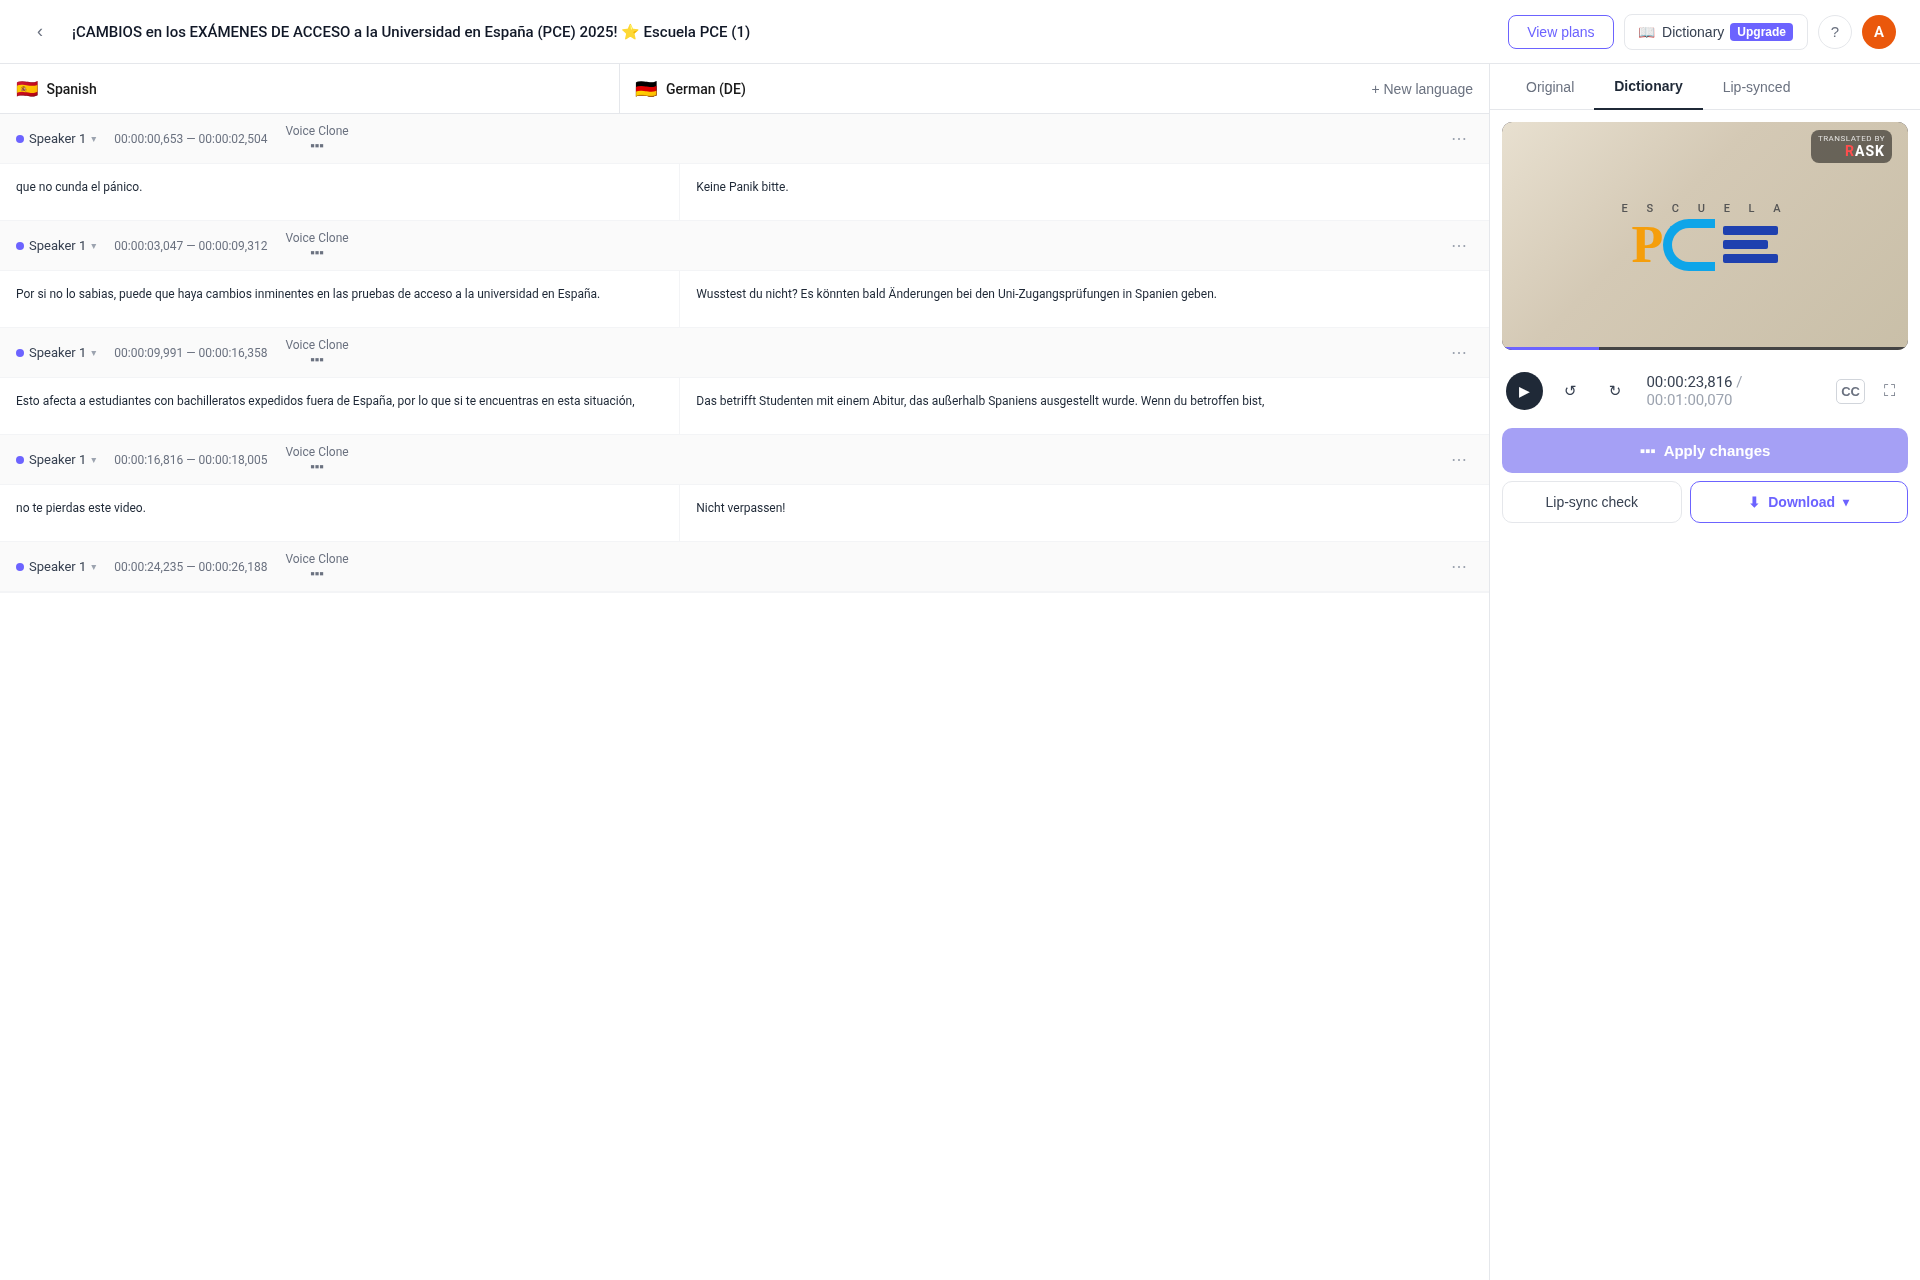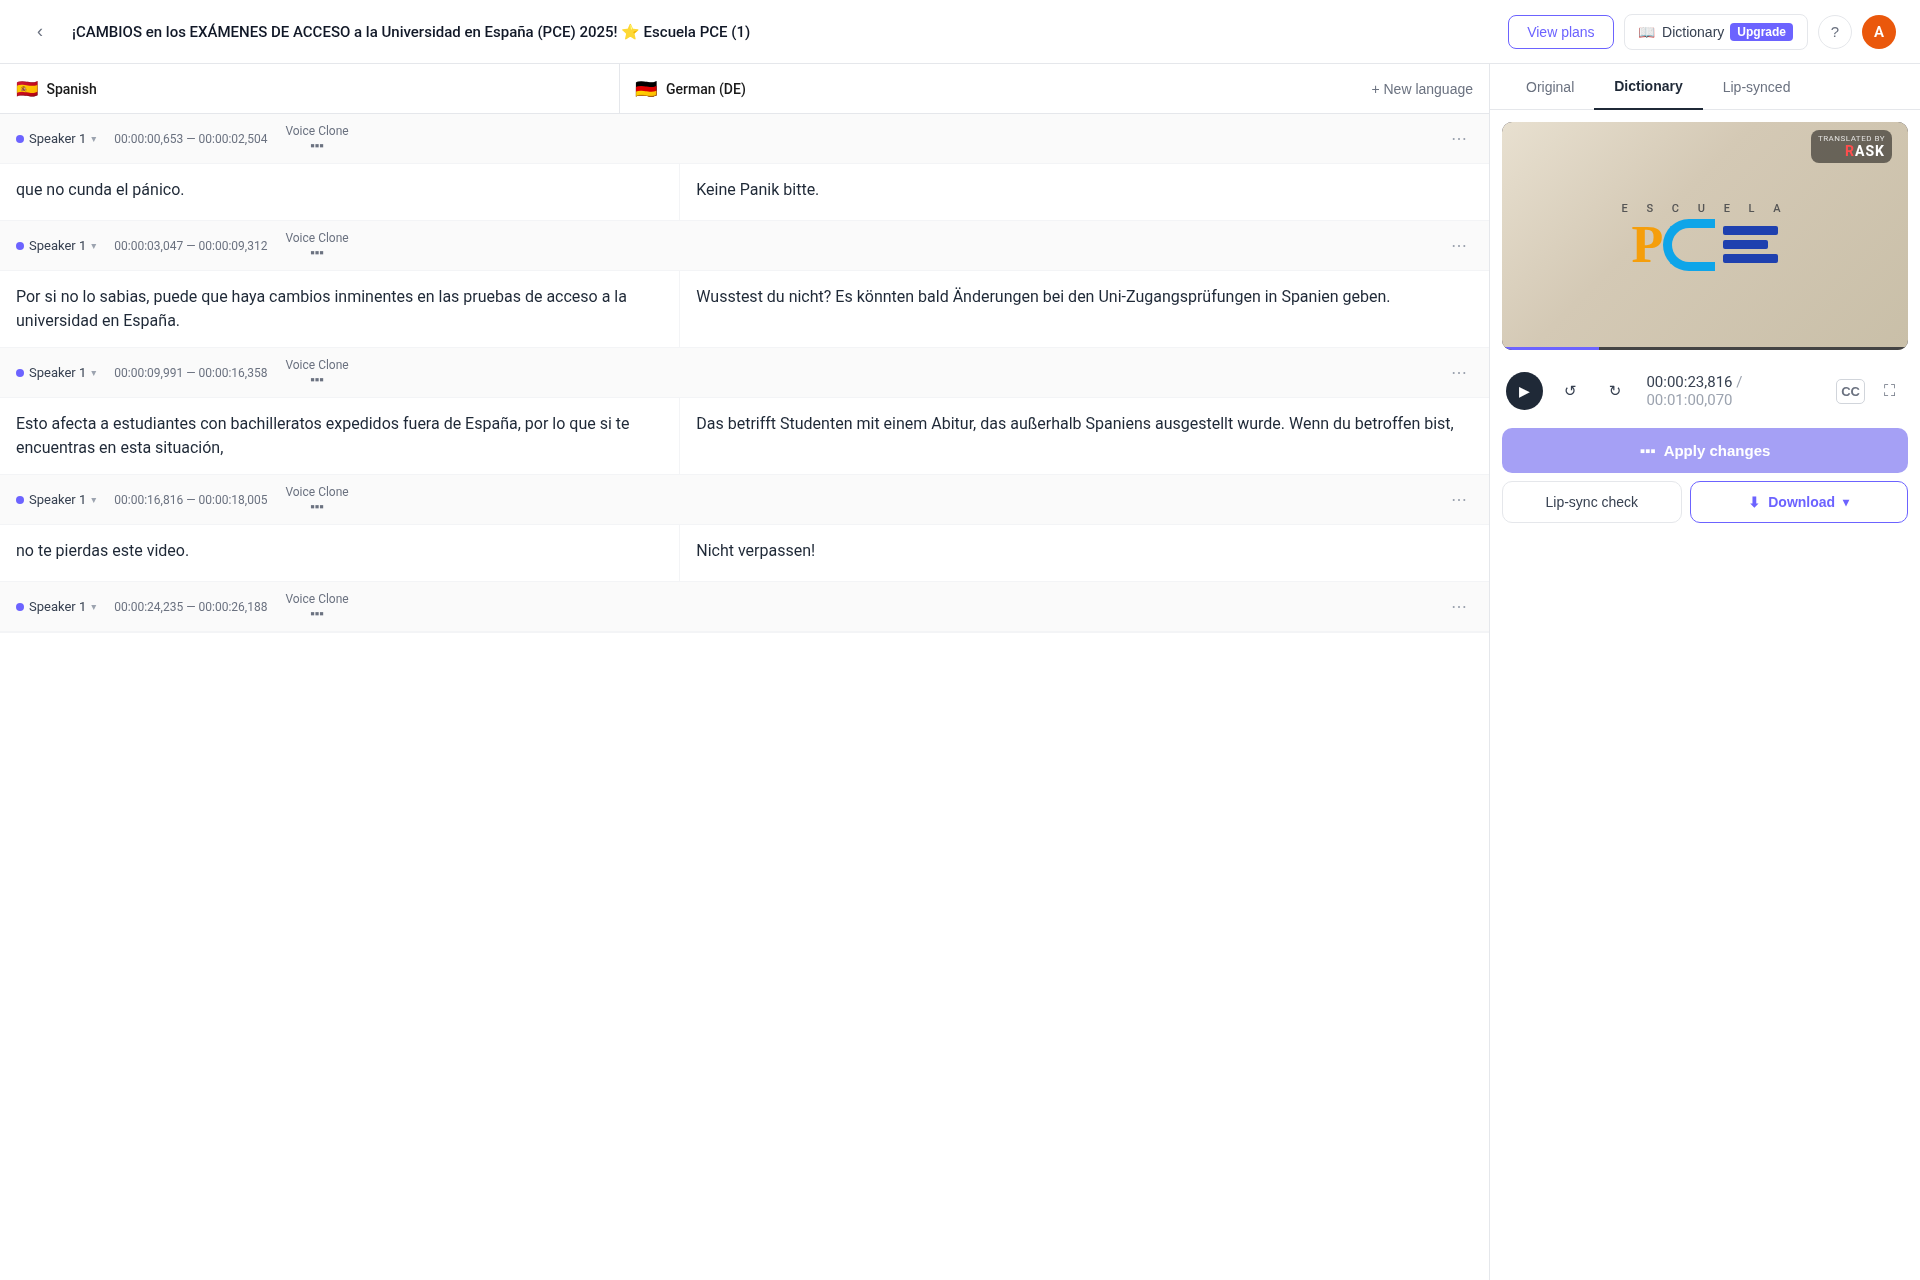--- a/index.html
+++ b/index.html
@@ -192,21 +192,21 @@
       color: #9ca3af;
       font-size: 16px;
       padding: 2px 6px;
     }
     .subtitle-content {
       display: flex;
     }
     .subtitle-text {
       flex: 1;
       padding: 14px 16px;
-      font-size: 16px;
+      font-size: 12px;
       color: #1f2937;
       line-height: 1.5;
       border-right: 1px solid #f3f4f6;
       min-height: 56px;
     }
     .subtitle-text.german {
       flex: 1.2;
       border-right: none;
     }
 

